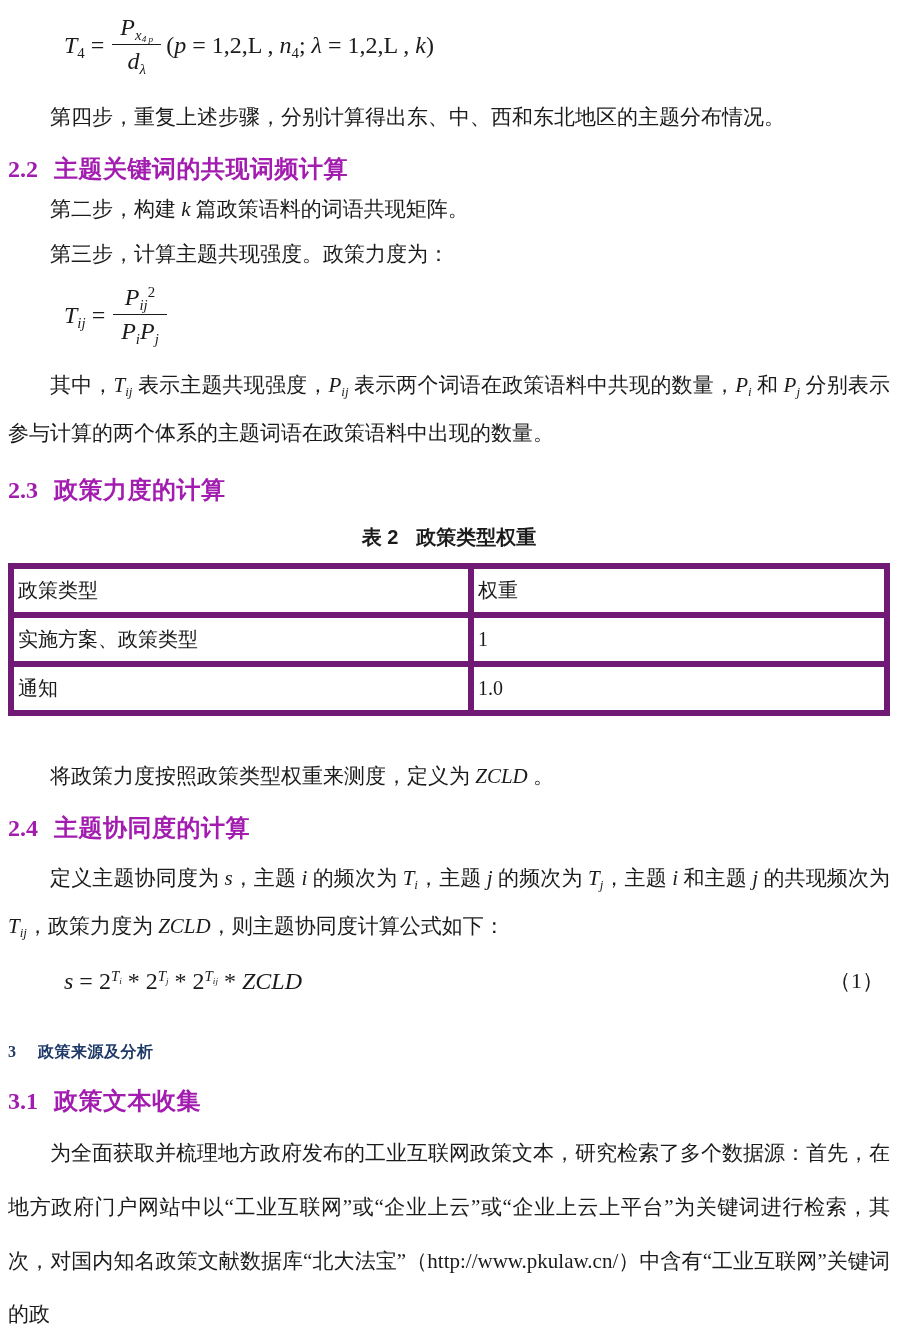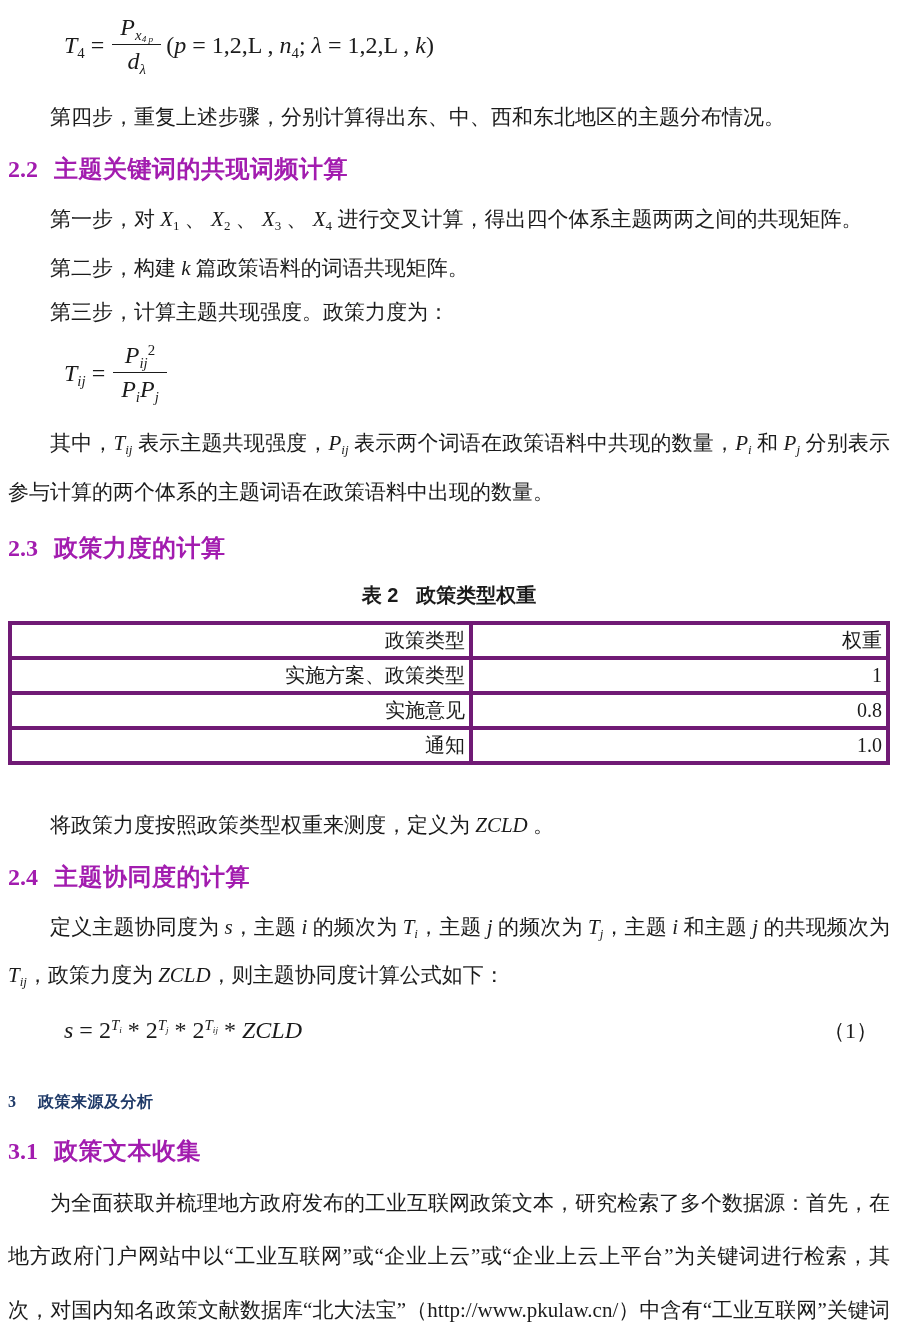--- a/index.html
+++ b/index.html
@@ -61,45 +61,45 @@
     vertical-align: middle;
     text-align: center;
     margin: 0 5px 6px 2px;
   }
   .frac .num { display: block; border-bottom: 1.6px solid #1b1b1b; padding: 0 8px 3px; }
   .frac .den { display: block; padding: 3px 8px 0; }
   .eq-row {
     display: flex;
     align-items: center;
     justify-content: space-between;
-    margin-right: 12px;
+    margin-right: 6px;
   }
   .eq-number { font-size: 22px; }
 
   
   .tbl-caption {
     text-align: center;
     font-family: "Liberation Sans", "DejaVu Sans", sans-serif;
     font-weight: 700;
     font-size: 20px;
     margin: 18px 0 12px;
   }
   .tbl-caption .cap-label { margin-right: 18px; }
   table.weights {
     width: 100%;
     border-collapse: collapse;
     border: 3px solid #101010;
     font-size: 20px;
     table-layout: fixed;
   }
   table.weights th, table.weights td {
-    border: 4px solid #701a75;
+    border: 6px solid #701a75;
     font-weight: 400;
-    text-align: right;
-    padding: 2px 4px;
+    text-align: left;
+    padding: 8px 4px;
     height: 26px;
   }
   table.weights col.c1 { width: 52.5%; }
 
   
   .mt-s  { margin-top: 10px; }
   .mt-m  { margin-top: 16px; }
   .mt-l  { margin-top: 22px; }
   .mt-xl { margin-top: 40px; }
   .mt-xxl{ margin-top: 46px; }
@@ -110,21 +110,20 @@
 <div class="page">
 
   <div class="eq"><span class="it">T</span><sub>4</sub><span> = </span><span class="frac"><span class="num"><span class="it">P</span><sub><span class="it">x</span><sub class="it">4 p</sub></sub></span><span class="den"><span class="it">d</span><sub class="it">λ</sub></span></span><span>(</span><span class="it">p</span><span> = 1,2,L , </span><span class="it">n</span><sub>4</sub><span>; </span><span class="it">λ</span><span> = 1,2,L , </span><span class="it">k</span><span>)</span></div>
 
   <p class="para mt-m">第四步，重复上述步骤，分别计算得出东、中、西和东北地区的主题分布情况。</p>
 
   <h2 class="heading mt-m">
     <span class="hnum">2.2</span><span>主题关键词的共现词频计算</span>
   </h2>
 
-  <p class="para math-line mt-s"><span>第一步，对 </span><span class="it">X</span><sub>1</sub><span> 、 </span><span class="it">X</span><sub>2</sub><span> 、 </span><span class="it">X</span><sub>3</sub><span> 、 </span><span class="it">X</span><sub>4</sub><span> 进行交叉计算，得出四个体系主题两两之间的共现矩阵。</span></p>
   <p class="para math-line"><span>第二步，构建 </span><span class="it">k</span><span> 篇政策语料的词语共现矩阵。</span></p>
   <p class="para">第三步，计算主题共现强度。政策力度为：</p>
 
   <div class="eq mt-s"><span class="it">T</span><sub class="it">ij</sub><span> = </span><span class="frac"><span class="num"><span class="it">P</span><sub class="it">ij</sub><sup>2</sup></span><span class="den"><span class="it">P</span><sub class="it">i</sub><span class="it">P</span><sub class="it">j</sub></span></span></div>
 
   <p class="para math-line mt-s"><span>其中，</span><span class="it">T</span><sub class="it">ij</sub><span> 表示主题共现强度，</span><span class="it">P</span><sub class="it">ij</sub><span> 表示两个词语在政策语料中共现的数量，</span><span class="it">P</span><sub class="it">i</sub><span> 和 </span><span class="it">P</span><sub class="it">j</sub><span> 分别表示参与计算的两个体系的主题词语在政策语料中出现的数量。</span></p>
 
   <h2 class="heading mt-m">
     <span class="hnum">2.3</span><span>政策力度的计算</span>
   </h2>
@@ -142,24 +141,20 @@
     <thead>
       <tr>
         <th>政策类型</th>
         <th>权重</th>
       </tr>
     </thead>
     <tbody>
       <tr>
         <td>实施方案、政策类型</td>
         <td>1</td>
-      </tr>
-      <tr>
-        <td>实施意见</td>
-        <td>0.8</td>
       </tr>
       <tr>
         <td>通知</td>
         <td>1.0</td>
       </tr>
     </tbody>
   </table>
 
   <p class="para mt-xl"><span>将政策力度按照政策类型权重来测度，定义为 </span><span class="it">ZCLD</span><span> 。</span></p>
 

